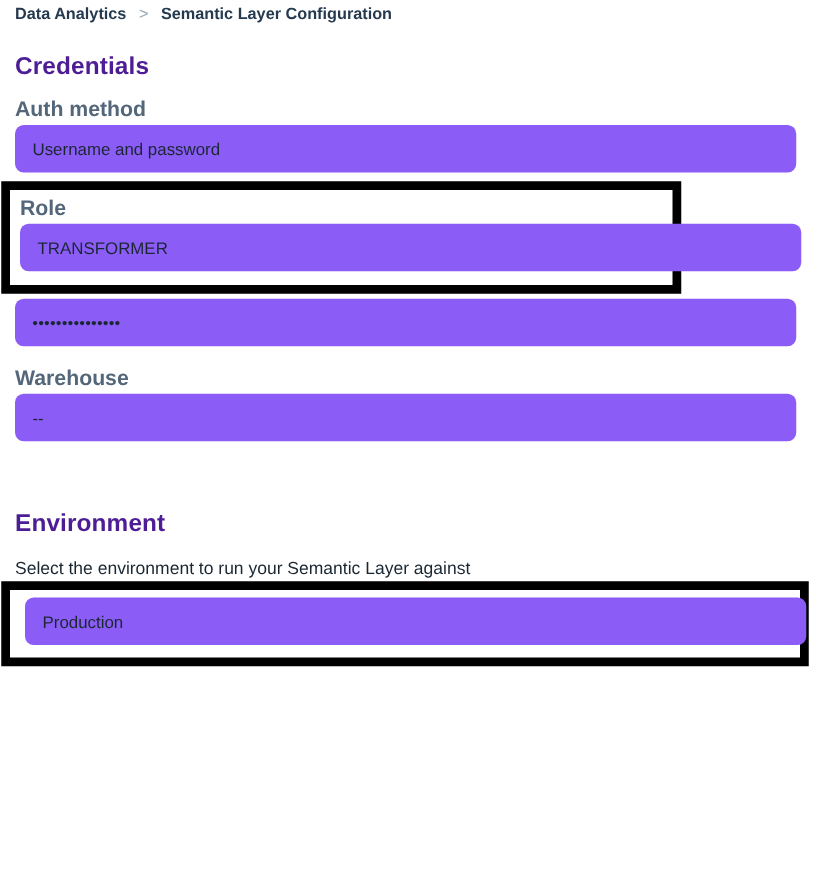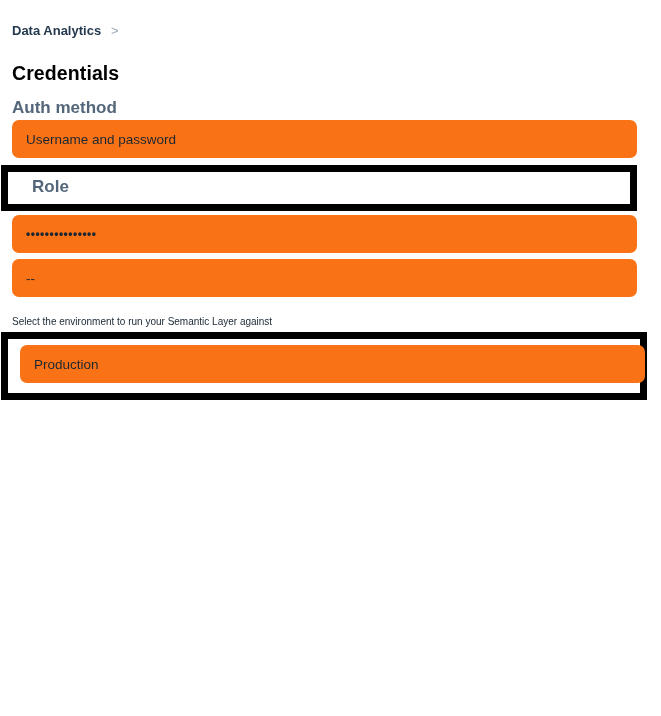--- a/index.html
+++ b/index.html
@@ -15,70 +15,69 @@
   .page { position: relative; width: 661px; height: 716px; }
 
   
   .breadcrumb {
     display: flex;
     align-items: flex-end;
     padding: 3px 0 0 12px;
     font-size: 13px;
     font-weight: 700;
     color: #253a4f;
-    margin-top: 20px;
   }
   .breadcrumb .crumb { cursor: pointer; }
   .breadcrumb .sep {
     color: #9aa9b5;
     font-weight: 400;
     margin: 0 10px;
     font-size: 13px;
   }
 
   
   h1.section-title {
     margin: 24px 0 0 12px;
     font-size: 19.5px;
     line-height: 22px;
     font-weight: 700;
-    color: #000000;
+    color: #4c1d95;
     letter-spacing: 0.1px;
   }
 
   
   p.desc {
     margin: 17px 12px 0 12px;
     max-width: 601px;
     font-size: 13.5px;
     line-height: 19.5px;
     color: #1a2733;
   }
   p.desc2 {
     margin: 16px 12px 0 12px;
     max-width: 601px;
-    font-size: 10px;
+    font-size: 14px;
     line-height: 17px;
     color: #1a2733;
   }
 
   
   .field-label {
     display: block;
     margin: 0 0 0 12px;
     font-size: 17px;
     font-weight: 700;
     color: #54677a;
     line-height: 13px;
   }
   .field {
     margin-left: 12px;
     width: 625px;
     height: 38px;
-    background: #f97316;
+    background: #8b5cf6;
     border-radius: 7px;
     display: flex;
     align-items: center;
     padding-left: 14px;
     font-size: 13.5px;
     color: #1a2733;
     cursor: pointer;
   }
   .field.password-field {
     font-size: 12px;
@@ -91,57 +90,61 @@
   .gap6 { margin-top: 6px; }
   .gap4 { margin-top: 4px; }
 
   
   .highlight-box {
     border: 7px solid #000000;
     margin-left: 1px;
   }
   .highlight-box.box1 {
     margin-top: 7px;
-    width: 636px;
-    padding: 4px 0 11px 16px;
+    width: 544px;
+    padding: 4px 0 11px 0;
   }
   .highlight-box.box1 .field-label { margin-left: 8px; }
   .highlight-box.box1 .field { margin-left: 8px; }
   .highlight-box.box2 {
     margin-top: 2px;
     width: 646px;
     padding: 6px 0 10px 4px;
   }
   .highlight-box.box2 .field { margin-left: 8px; text-align: right; }
 </style>
 </head>
 <body>
 
 <div class="page">
 
   <nav class="breadcrumb">
     <span class="crumb">Data Analytics</span>
     <span class="sep">&gt;</span>
+    <span class="crumb">Semantic Layer Configuration</span>
   </nav>
 
   <h1 class="section-title">Credentials</h1>
 
 
   <label class="field-label mt17">Auth method</label>
   <div class="field gap6">Username and password</div>
 
   <div class="highlight-box box1">
     <label class="field-label gap4">Role</label>
+    <div class="field gap6">TRANSFORMER</div>
 
   </div>
 
   <div class="field password-field gap4">•••••••••••••••</div>
 
+  <label class="field-label mt19">Warehouse</label>
   <div class="field gap6">--</div>
 
+  <h1 class="section-title" style="margin-top:55px;">Environment</h1>
 
   <p class="desc2">Select the environment to run your Semantic Layer against</p>
 
   <div class="highlight-box box2">
     <div class="field">Production</div>
   </div>
 
 </div>
 
 </body></html>

